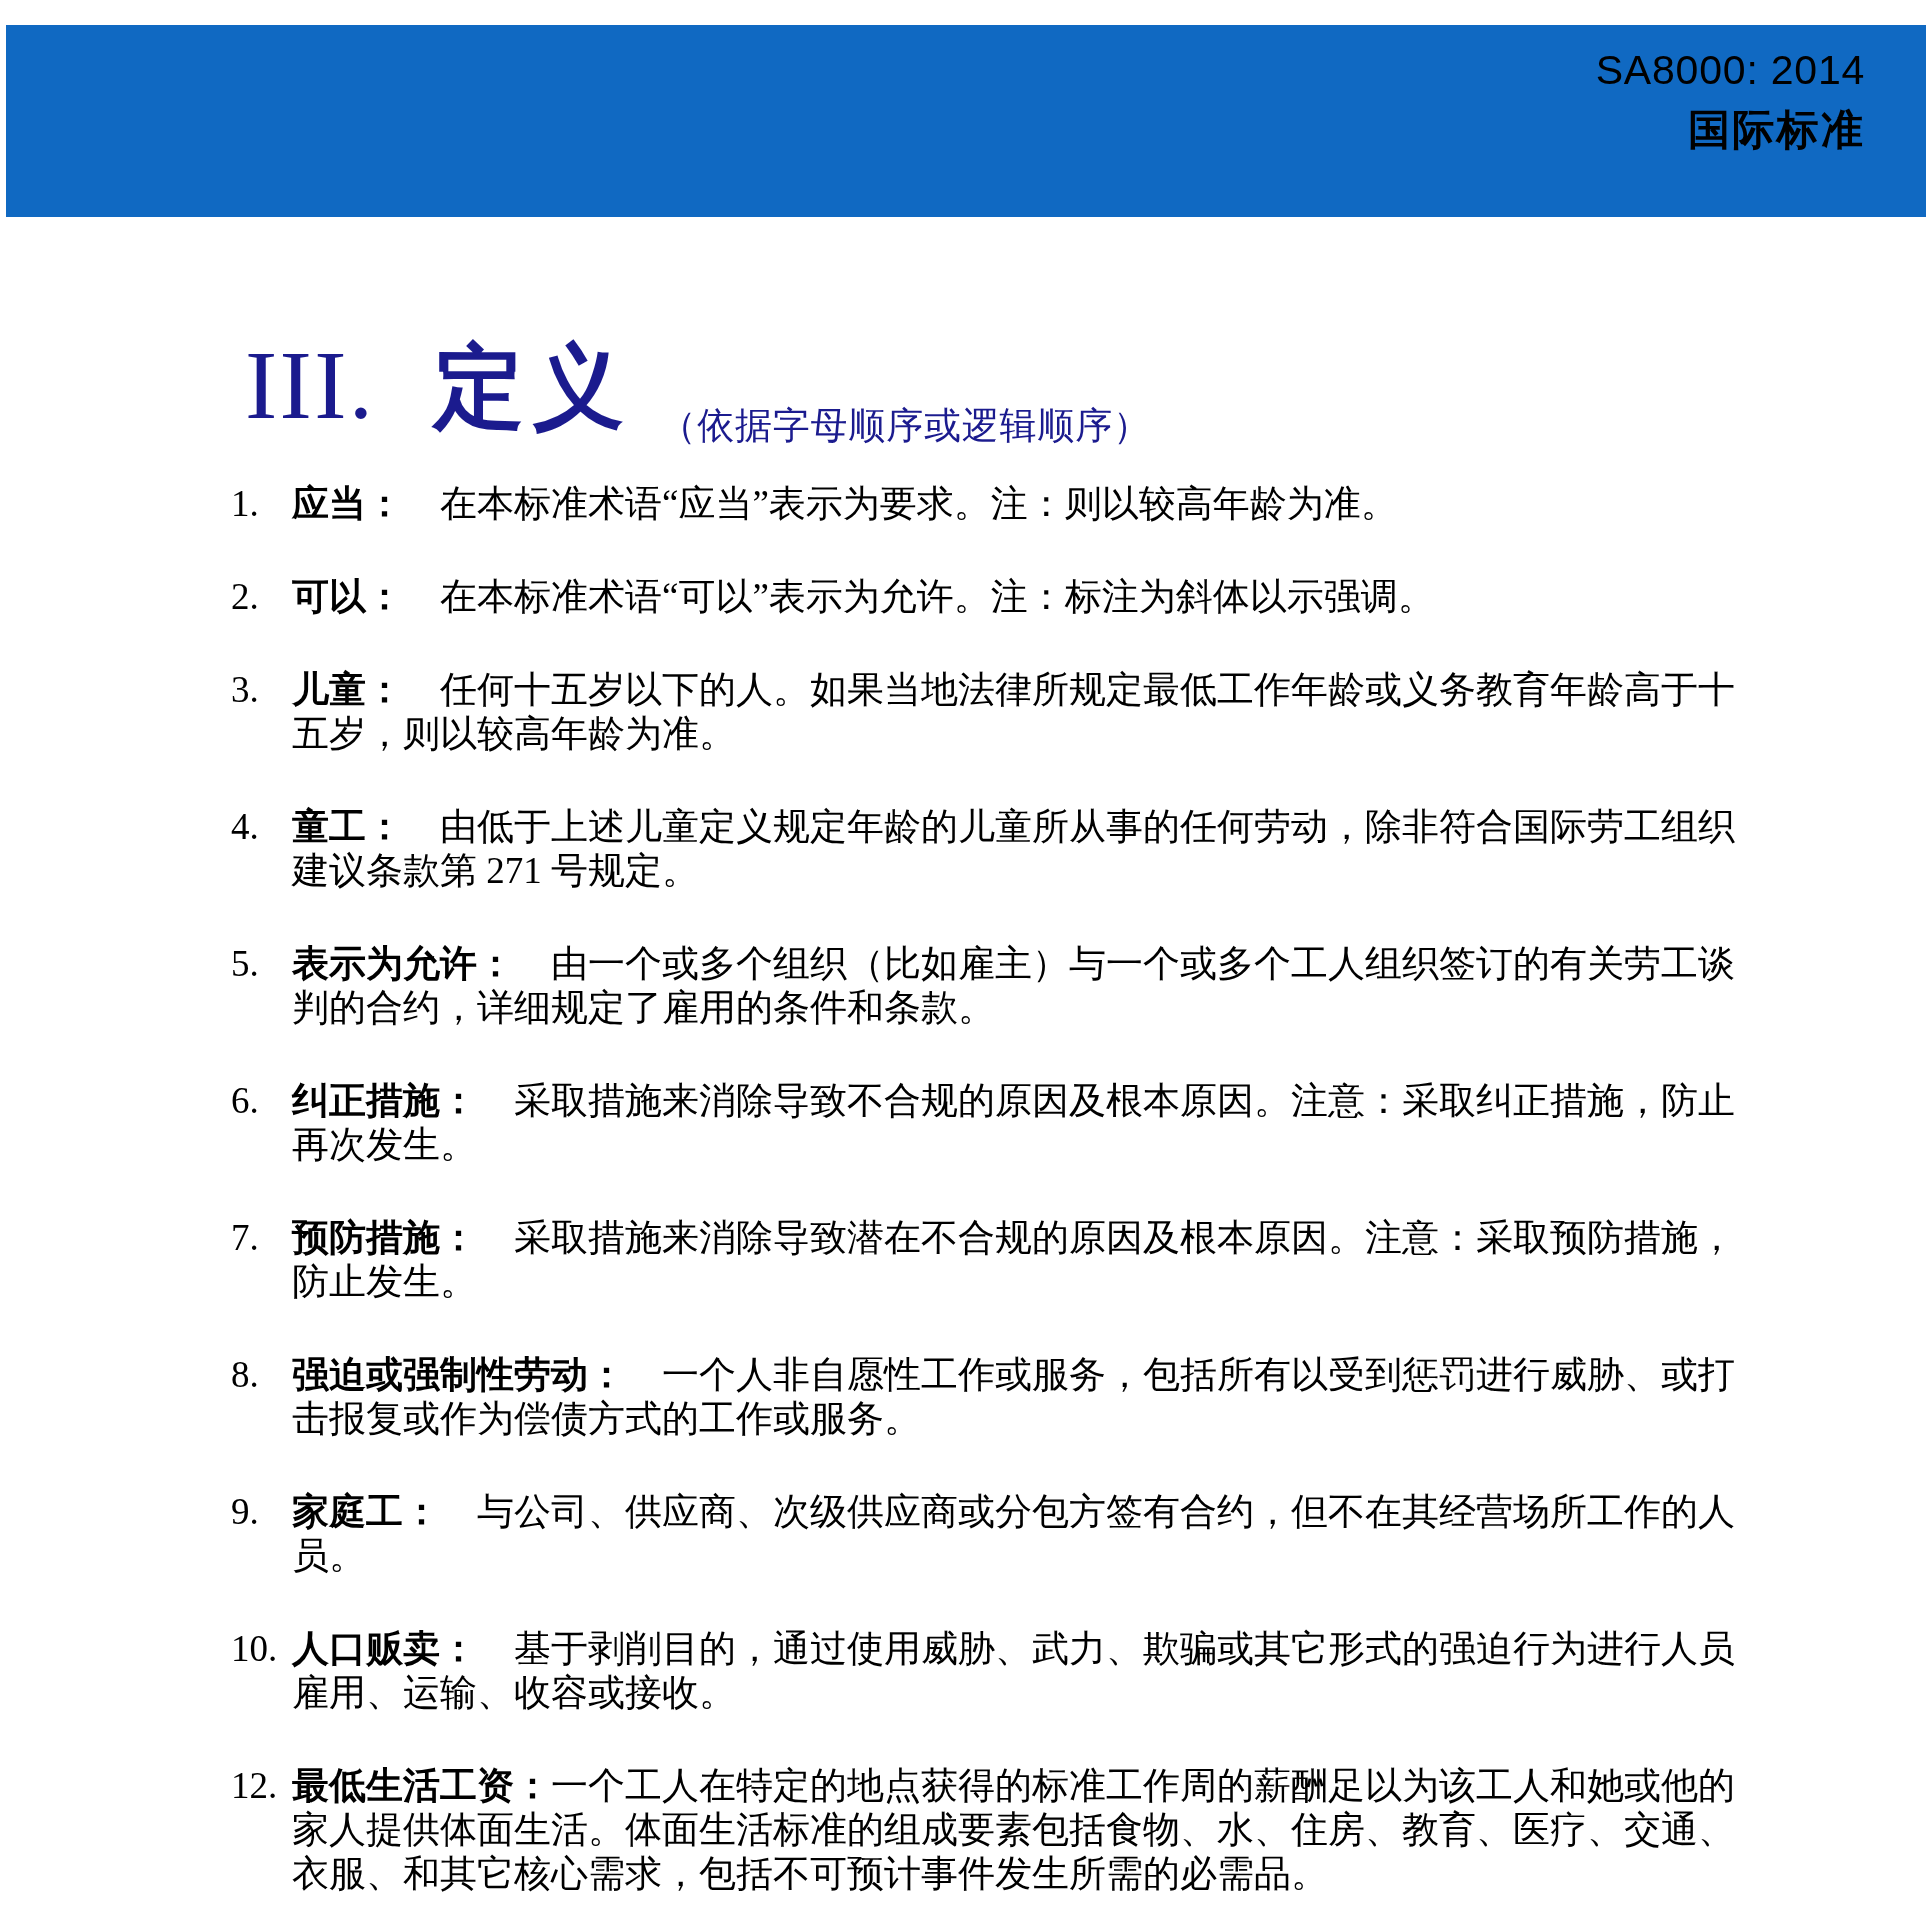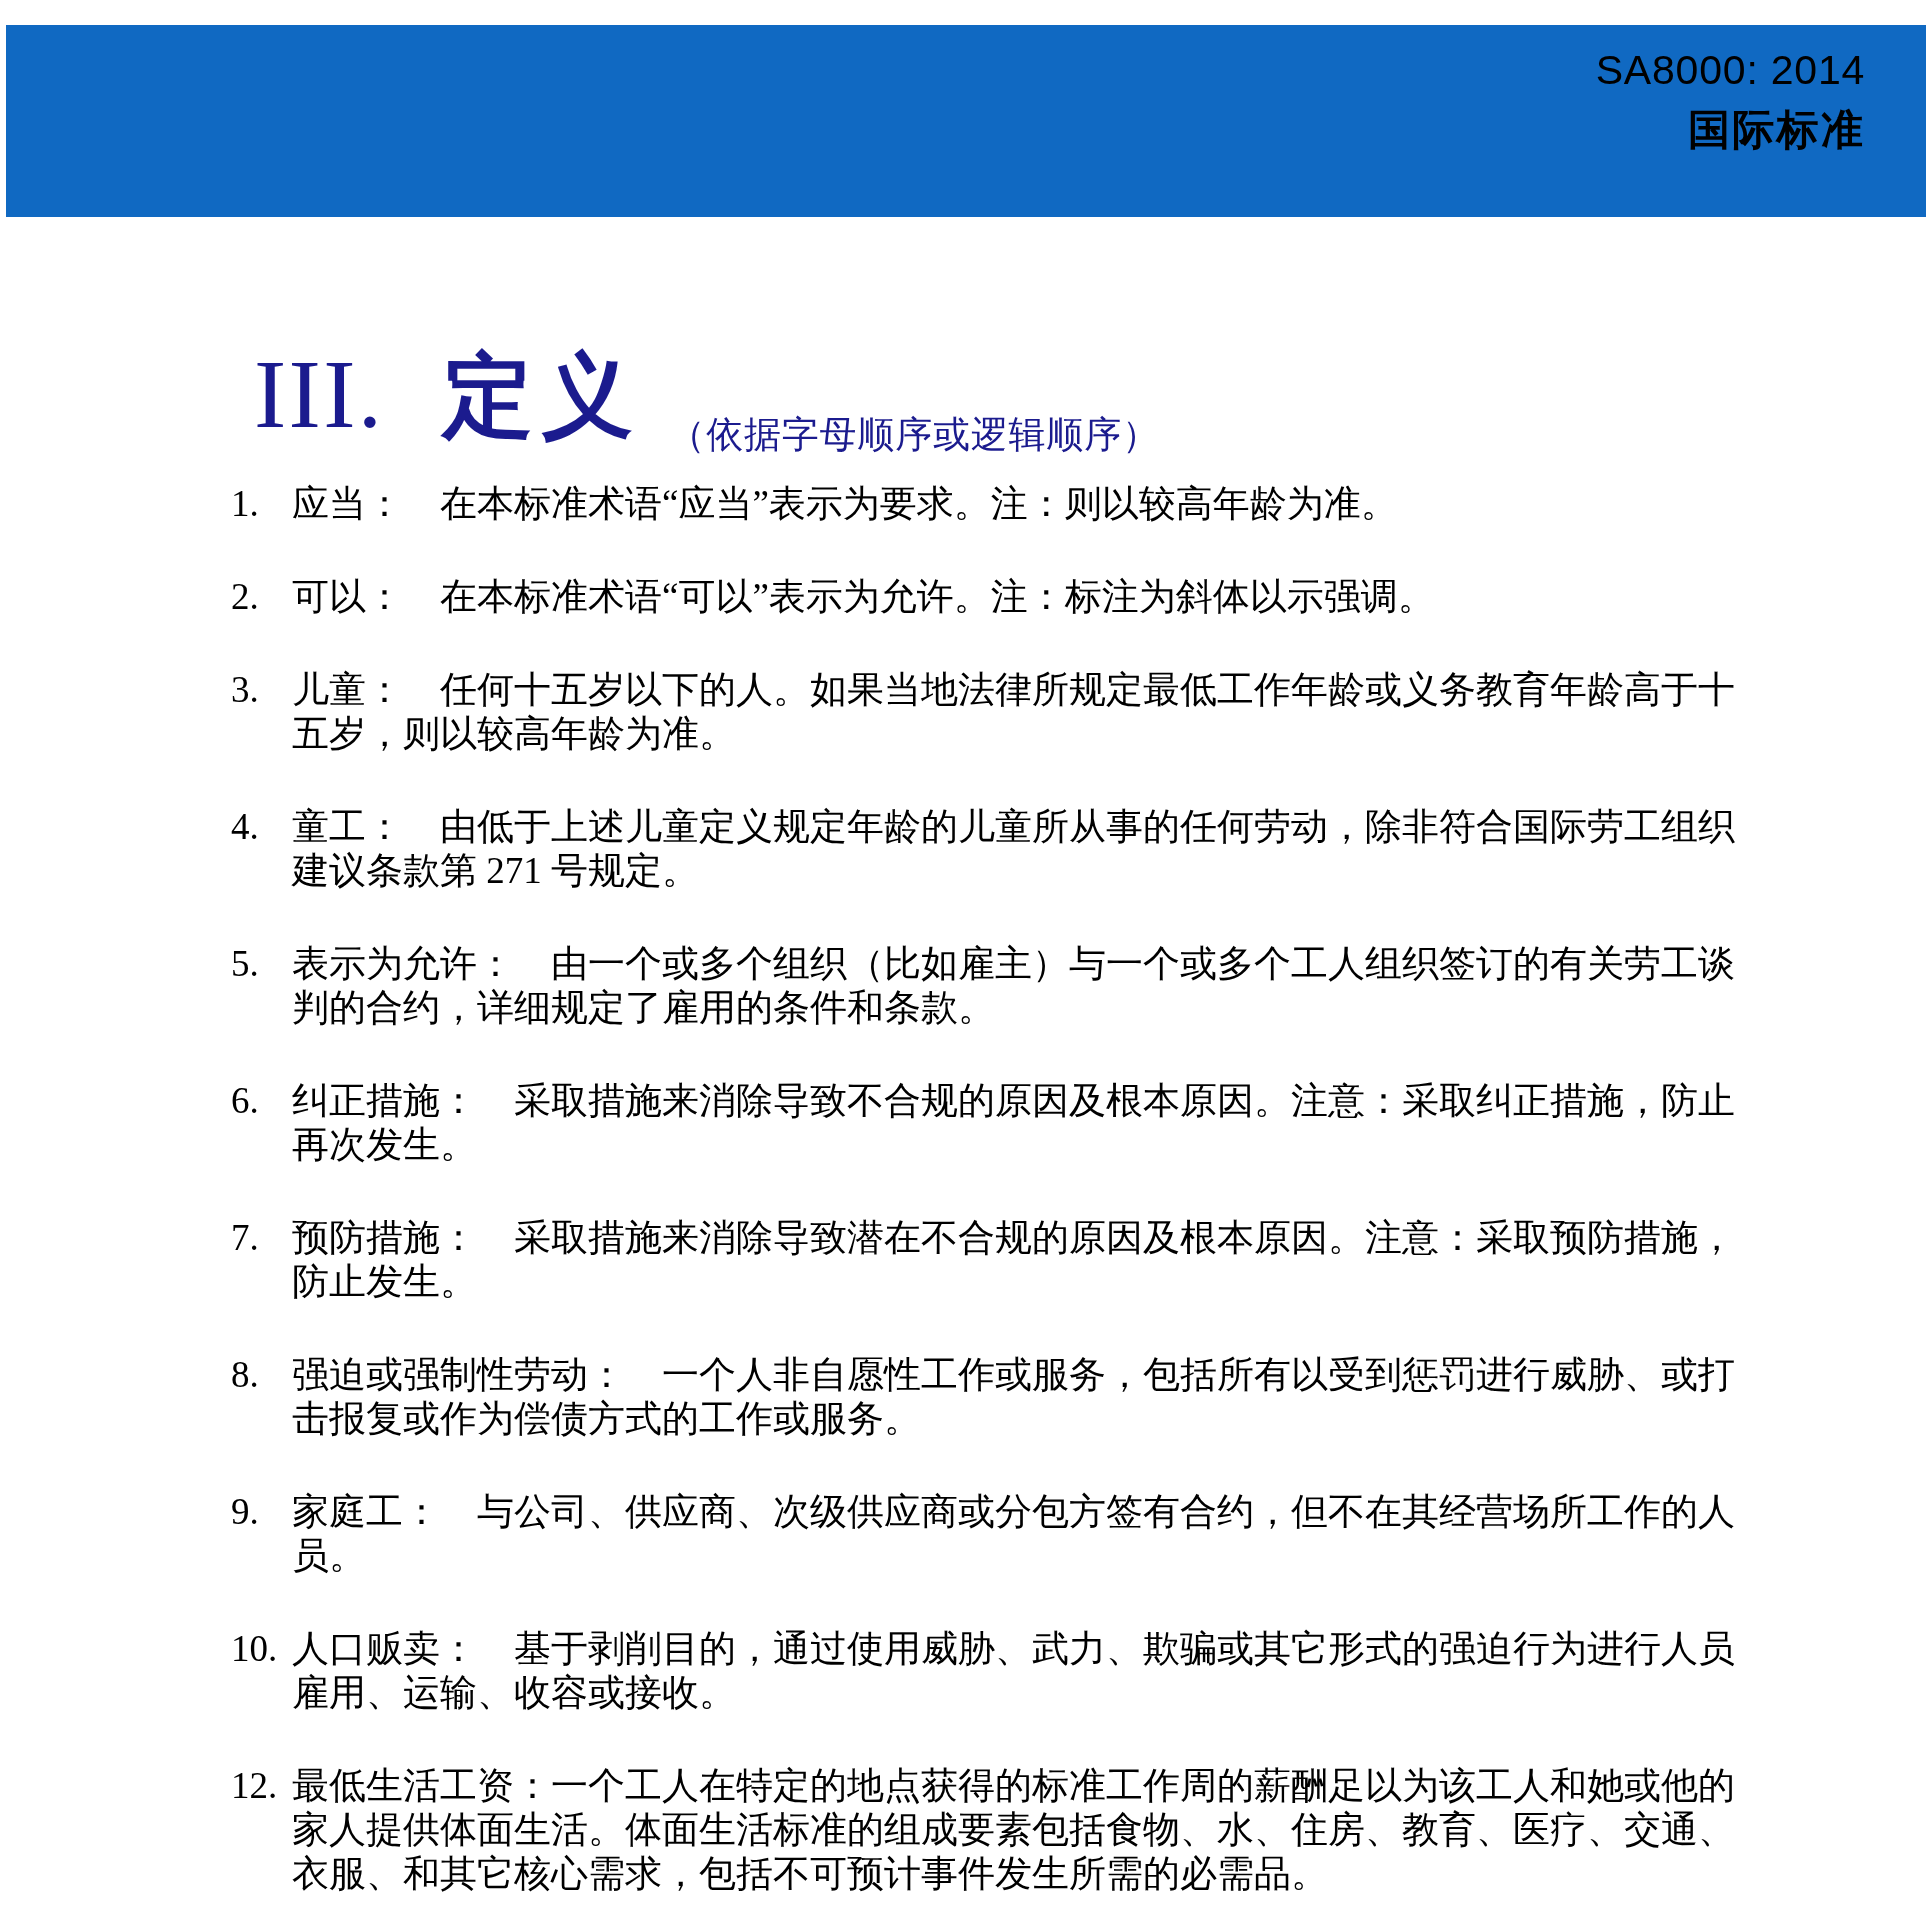--- a/index.html
+++ b/index.html
@@ -47,21 +47,21 @@
     font-size: 42px;
     line-height: 1.0;
     margin-top: 17.7px;
     letter-spacing: 2.3px;
   }
   
   .heading {
     position: absolute;
     left: 237px;
     top: 329px;
-    margin: 17px;
+    margin: 8px;
     white-space: nowrap;
     color: var(--heading_text);
     font-weight: normal;
   }
   .h-num {
     font-size: 97px;
     line-height: 1.0;
     letter-spacing: 2.3px;
   }
   .h-title {
@@ -96,21 +96,21 @@
     padding-left: 61px;
     margin-bottom: 49px;
   }
   .defs li .num {
     position: absolute;
     left: 0;
     top: 0;
   }
   .defs li .term {
     font-family: "Liberation Sans", "DejaVu Sans", sans-serif;
-    font-weight: 400;
+    font-weight: 700;
   }
 </style>
 </head>
 <body>
 
 <div>
 
   <header class="topbar">
     <div class="topbar-inner">
       <div class="std-code">SA8000: 2014</div>

